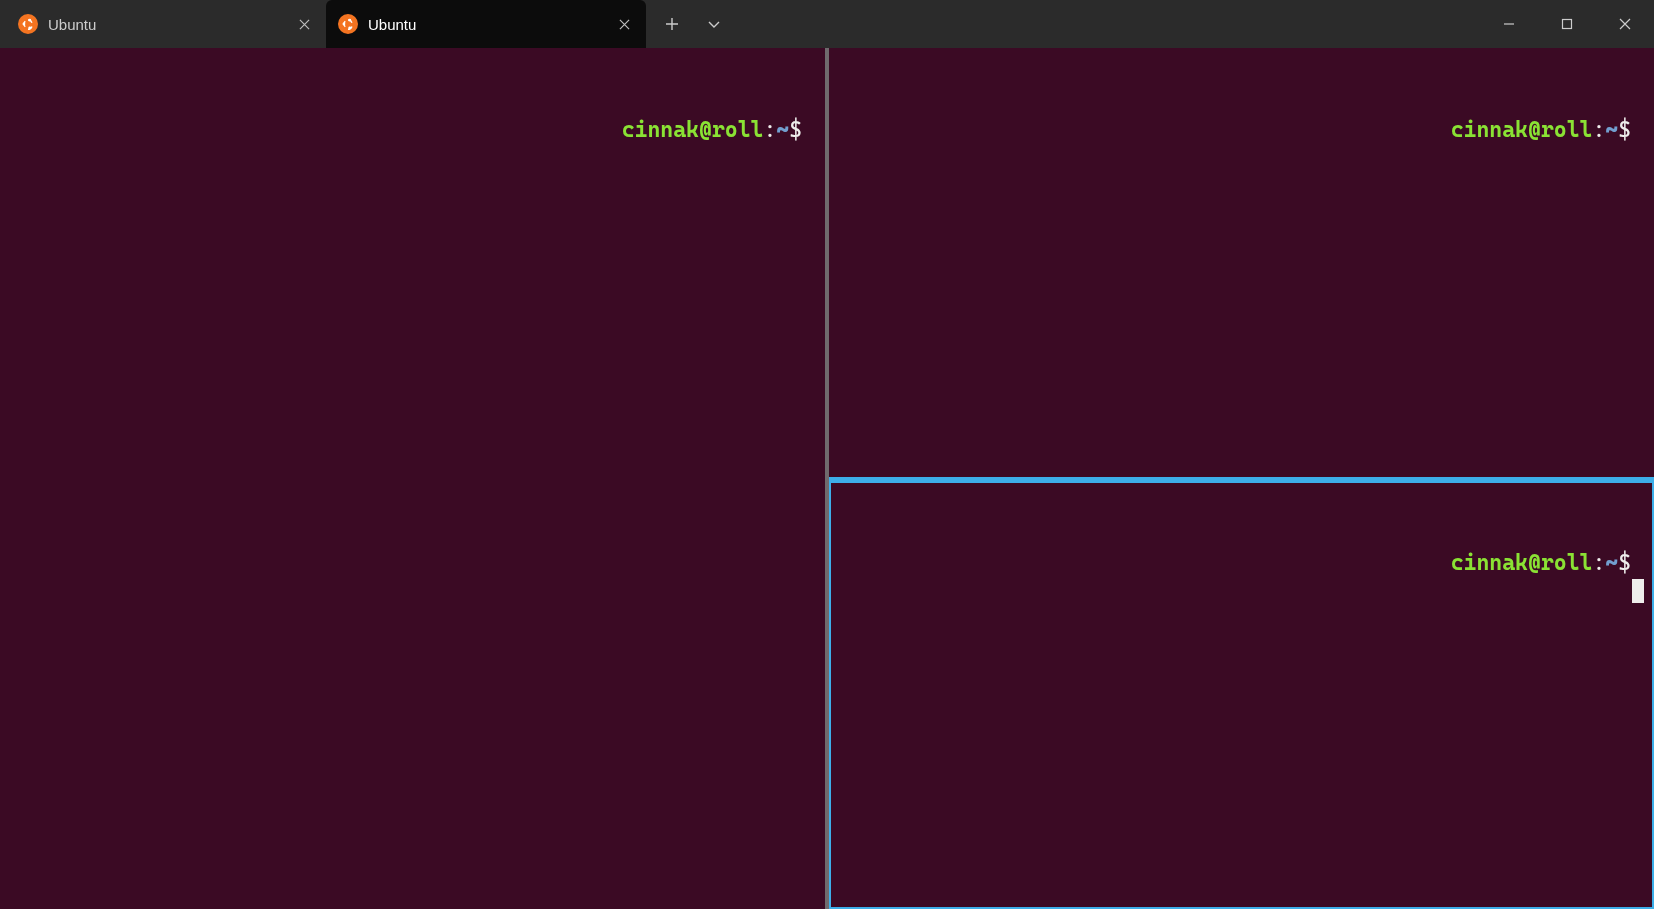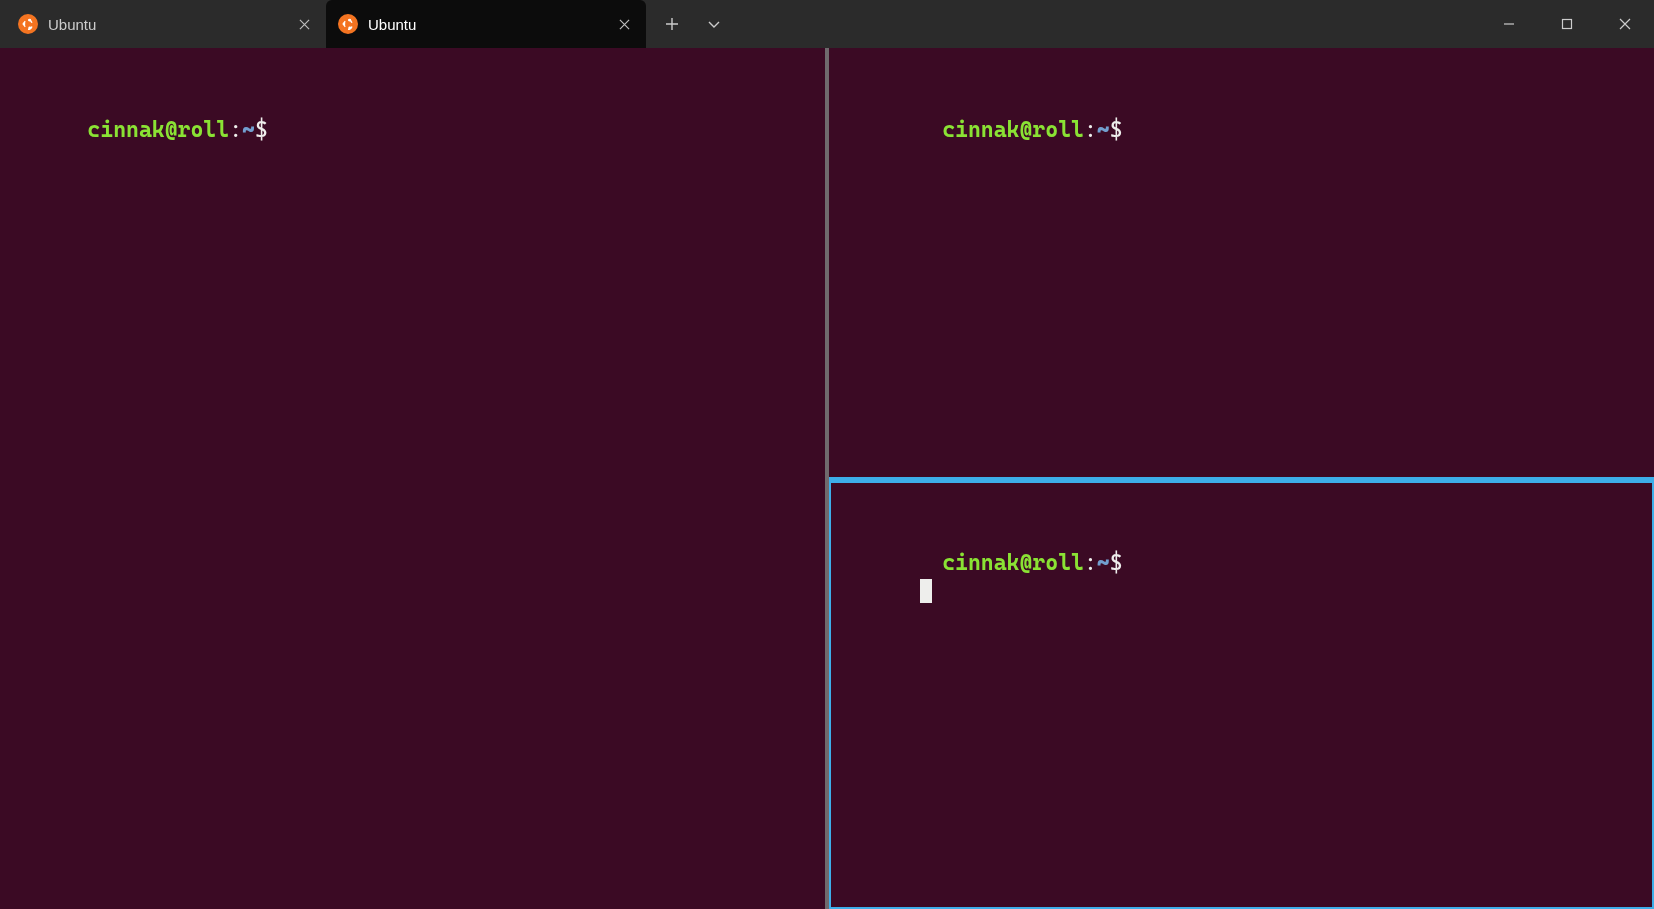--- a/index.html
+++ b/index.html
@@ -62,20 +62,21 @@
     display: inline-flex; align-items: center; justify-content: center;
     color: #cccccc; cursor: pointer;
   }
 
   
   .workspace {
     position: absolute; inset: 48px 0 0 0;
     display: grid;
     grid-template-columns: 1fr 4px 1fr;
     grid-template-rows: 1fr;
+    text-align: right;
   }
   .rightcol {
     display: grid;
     grid-template-rows: 1fr 4px 1fr;
   }
   .splitter-v { background: #6f6a6d; cursor: col-resize; }
   .splitter-h { background: #3daee9; cursor: row-resize; }
 
   .pane {
     background: #3b0a24; 

